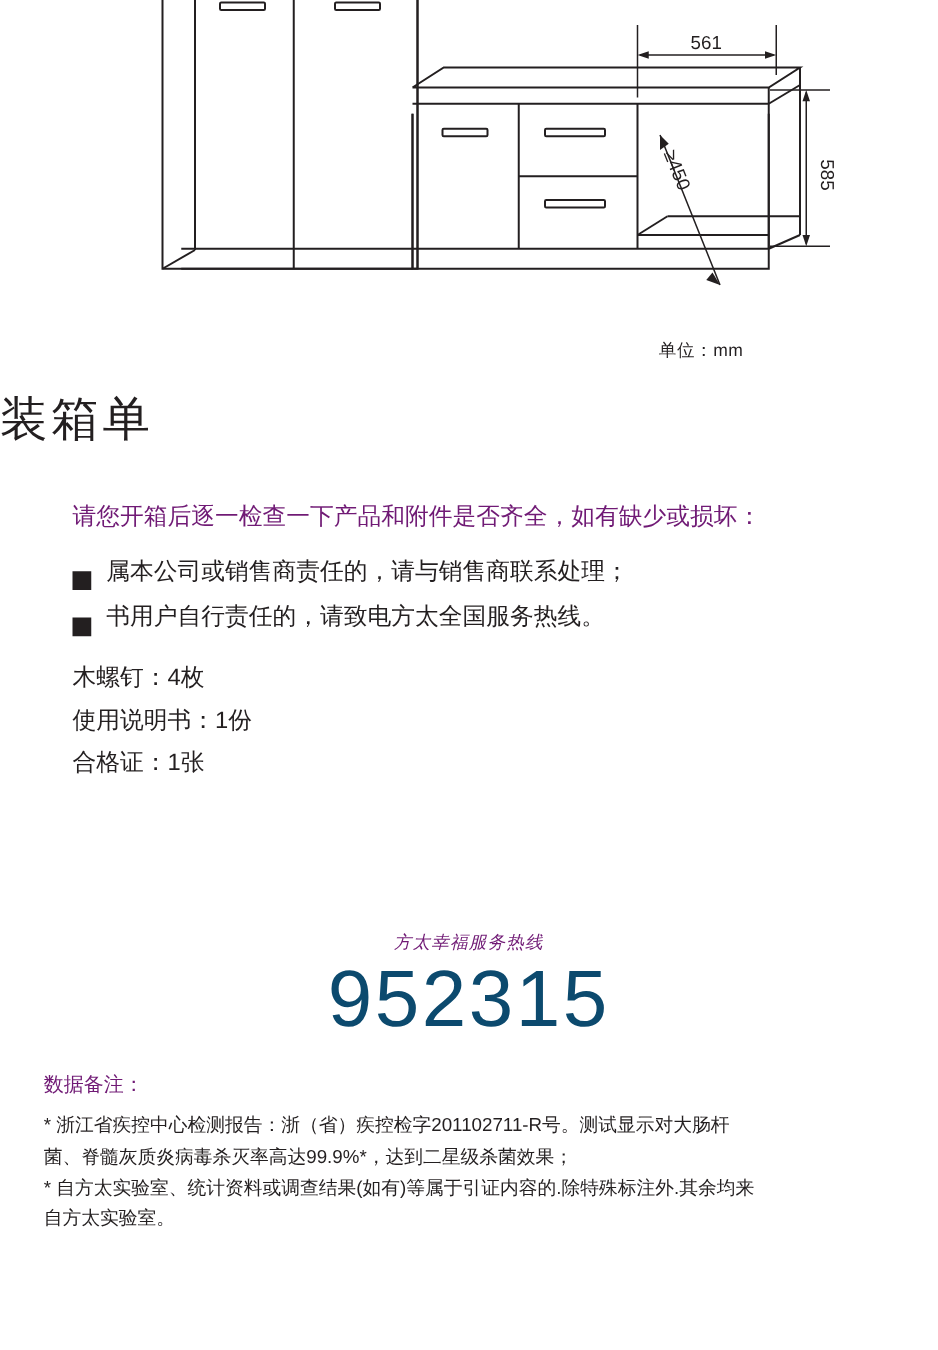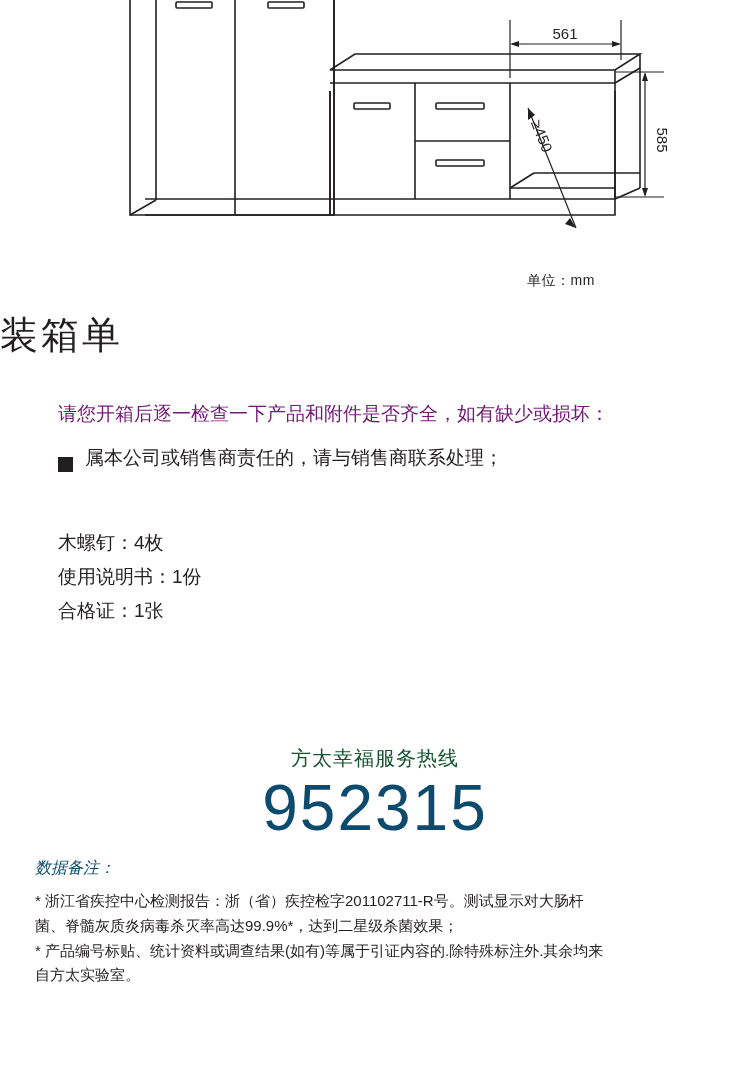--- a/index.html
+++ b/index.html
@@ -96,44 +96,44 @@
 
   
   .hotline {
     position: absolute;
     left: 0;
     top: 745px;
     width: 750px;
     text-align: center;
   }
   .hotline-label {
-    font-size: 20px;
+    font-size: 14px;
     letter-spacing: 1px;
-    color: #14532d;
+    color: #701a75;
+    font-style: italic;
   }
   .hotline-number {
     font-size: 64px;
     letter-spacing: 2px;
     color: #0c4a6e;
     line-height: 1.15;
     font-weight: 400;
   }
 
   
   .notes {
     position: absolute;
     left: 35px;
     top: 858px;
     width: 690px;
   }
   .notes-title {
     font-size: 16px;
-    color: #0c4a6e;
+    color: #701a75;
     margin-bottom: 10px;
-    font-style: italic;
   }
   .note-line {
     font-size: 15px;
     line-height: 1.65;
     color: #231f20;
   }
 </style>
 </head>
 <body>
 
@@ -212,32 +212,36 @@
 
 <div class="doc-title">装箱单</div>
 
 <div class="intro">请您开箱后逐一检查一下产品和附件是否齐全，如有缺少或损坏：</div>
 
 <div class="bullet-list">
   <div class="bullet-row">
     <span class="bullet-mark"></span>
     <span>属本公司或销售商责任的，请与销售商联系处理；</span>
   </div>
+  <div class="bullet-row">
+    <span class="bullet-mark"></span>
+    <span>书用户自行责任的，请致电方太全国服务热线。</span>
+  </div>
 </div>
 
 <div class="parts-list">
   <div class="parts-row">木螺钉：4枚</div>
   <div class="parts-row">使用说明书：1份</div>
   <div class="parts-row">合格证：1张</div>
 </div>
 
 <div class="hotline">
   <div class="hotline-label">方太幸福服务热线</div>
   <div class="hotline-number">952315</div>
 </div>
 
 <div class="notes">
   <div class="notes-title">数据备注：</div>
   <div class="note-line">* 浙江省疾控中心检测报告：浙（省）疾控检字201102711-R号。测试显示对大肠杆</div>
   <div class="note-line">菌、脊髓灰质炎病毒杀灭率高达99.9%*，达到二星级杀菌效果；</div>
-  <div class="note-line">* 产品编号标贴、统计资料或调查结果(如有)等属于引证内容的.除特殊标注外.其余均来</div>
+  <div class="note-line">* 自方太实验室、统计资料或调查结果(如有)等属于引证内容的.除特殊标注外.其余均来</div>
   <div class="note-line">自方太实验室。</div>
 </div>
 
 </body></html>

